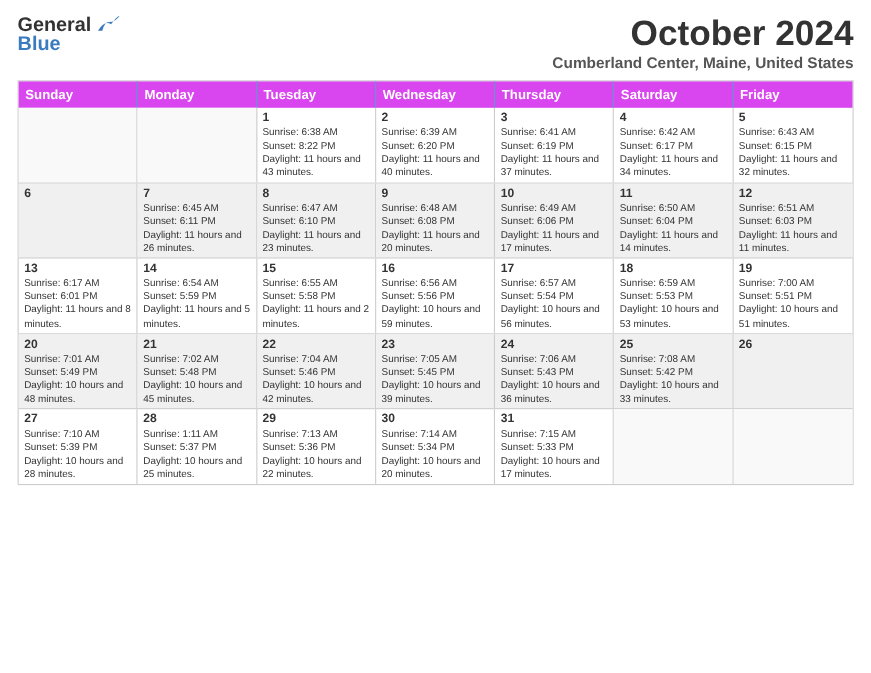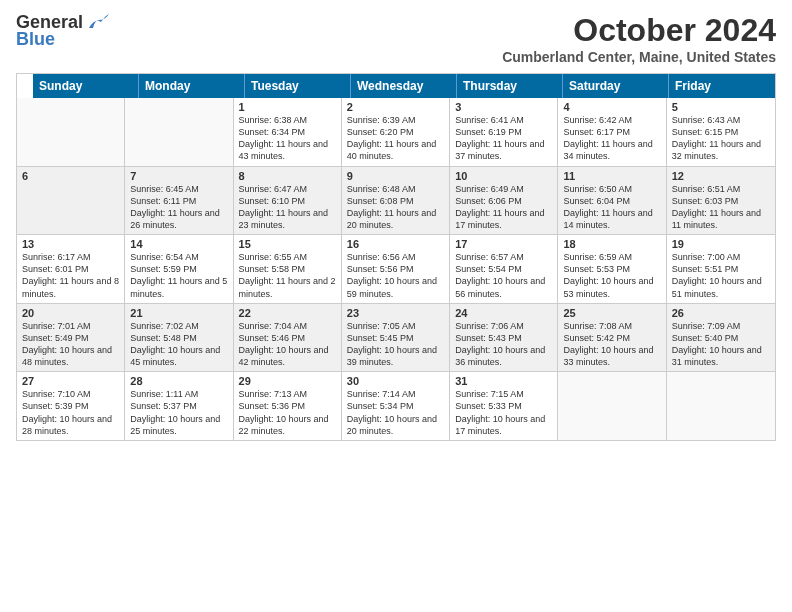--- a/index.html
+++ b/index.html
@@ -48,22 +48,21 @@
     }
     .calendar {
       flex: 1;
       display: flex;
       flex-direction: column;
       border: 1px solid #ccc;
     }
     .cal-header-row {
       display: grid;
       grid-template-columns: repeat(7, 1fr);
-      background: #0369a1;
-      margin-left: 16px;
+      background: #d946ef;
     }
     .cal-header-cell {
       color: #fff;
       font-weight: bold;
       font-size: 12px;
       padding: 5px 6px;
       border-right: 1px solid #5a9ad0;
       text-align: left;
     }
     .cal-header-cell:last-child { border-right: none; }
@@ -132,21 +131,21 @@
       <div class="cal-header-cell">Thursday</div>
       <div class="cal-header-cell">Saturday</div>
       <div class="cal-header-cell">Friday</div>
     </div>
     <div class="cal-body" id="cal-body">
         <div class="cal-row">
           <div class="cal-cell empty"></div>
           <div class="cal-cell empty"></div>
           <div class="cal-cell">
             <span class="day-num">1</span>
-            <div class="day-info"><span>Sunrise: 6:38 AM</span><br><span>Sunset: 6:34 PM</span><br><span>Daylight: 11 hours and 43 minutes.</span></div>
+            <div class="day-info"><span>Sunrise: 6:38 AM</span><br><span>Sunset: 8:22 PM</span><br><span>Daylight: 11 hours and 43 minutes.</span></div>
           </div>
           <div class="cal-cell">
             <span class="day-num">2</span>
             <div class="day-info"><span>Sunrise: 6:39 AM</span><br><span>Sunset: 6:20 PM</span><br><span>Daylight: 11 hours and 40 minutes.</span></div>
           </div>
           <div class="cal-cell">
             <span class="day-num">3</span>
             <div class="day-info"><span>Sunrise: 6:41 AM</span><br><span>Sunset: 6:19 PM</span><br><span>Daylight: 11 hours and 37 minutes.</span></div>
           </div>
           <div class="cal-cell">
@@ -237,21 +236,20 @@
           <div class="cal-cell shaded">
             <span class="day-num">24</span>
             <div class="day-info"><span>Sunrise: 7:06 AM</span><br><span>Sunset: 5:43 PM</span><br><span>Daylight: 10 hours and 36 minutes.</span></div>
           </div>
           <div class="cal-cell shaded">
             <span class="day-num">25</span>
             <div class="day-info"><span>Sunrise: 7:08 AM</span><br><span>Sunset: 5:42 PM</span><br><span>Daylight: 10 hours and 33 minutes.</span></div>
           </div>
           <div class="cal-cell shaded">
             <span class="day-num">26</span>
-            <div class="day-info"><span>Sunrise: 7:09 AM</span><br><span>Sunset: 5:40 PM</span><br><span>Daylight: 10 hours and 31 minutes.</span></div>
           </div>
         </div>
         <div class="cal-row">
           <div class="cal-cell">
             <span class="day-num">27</span>
             <div class="day-info"><span>Sunrise: 7:10 AM</span><br><span>Sunset: 5:39 PM</span><br><span>Daylight: 10 hours and 28 minutes.</span></div>
           </div>
           <div class="cal-cell">
             <span class="day-num">28</span>
             <div class="day-info"><span>Sunrise: 1:11 AM</span><br><span>Sunset: 5:37 PM</span><br><span>Daylight: 10 hours and 25 minutes.</span></div>

